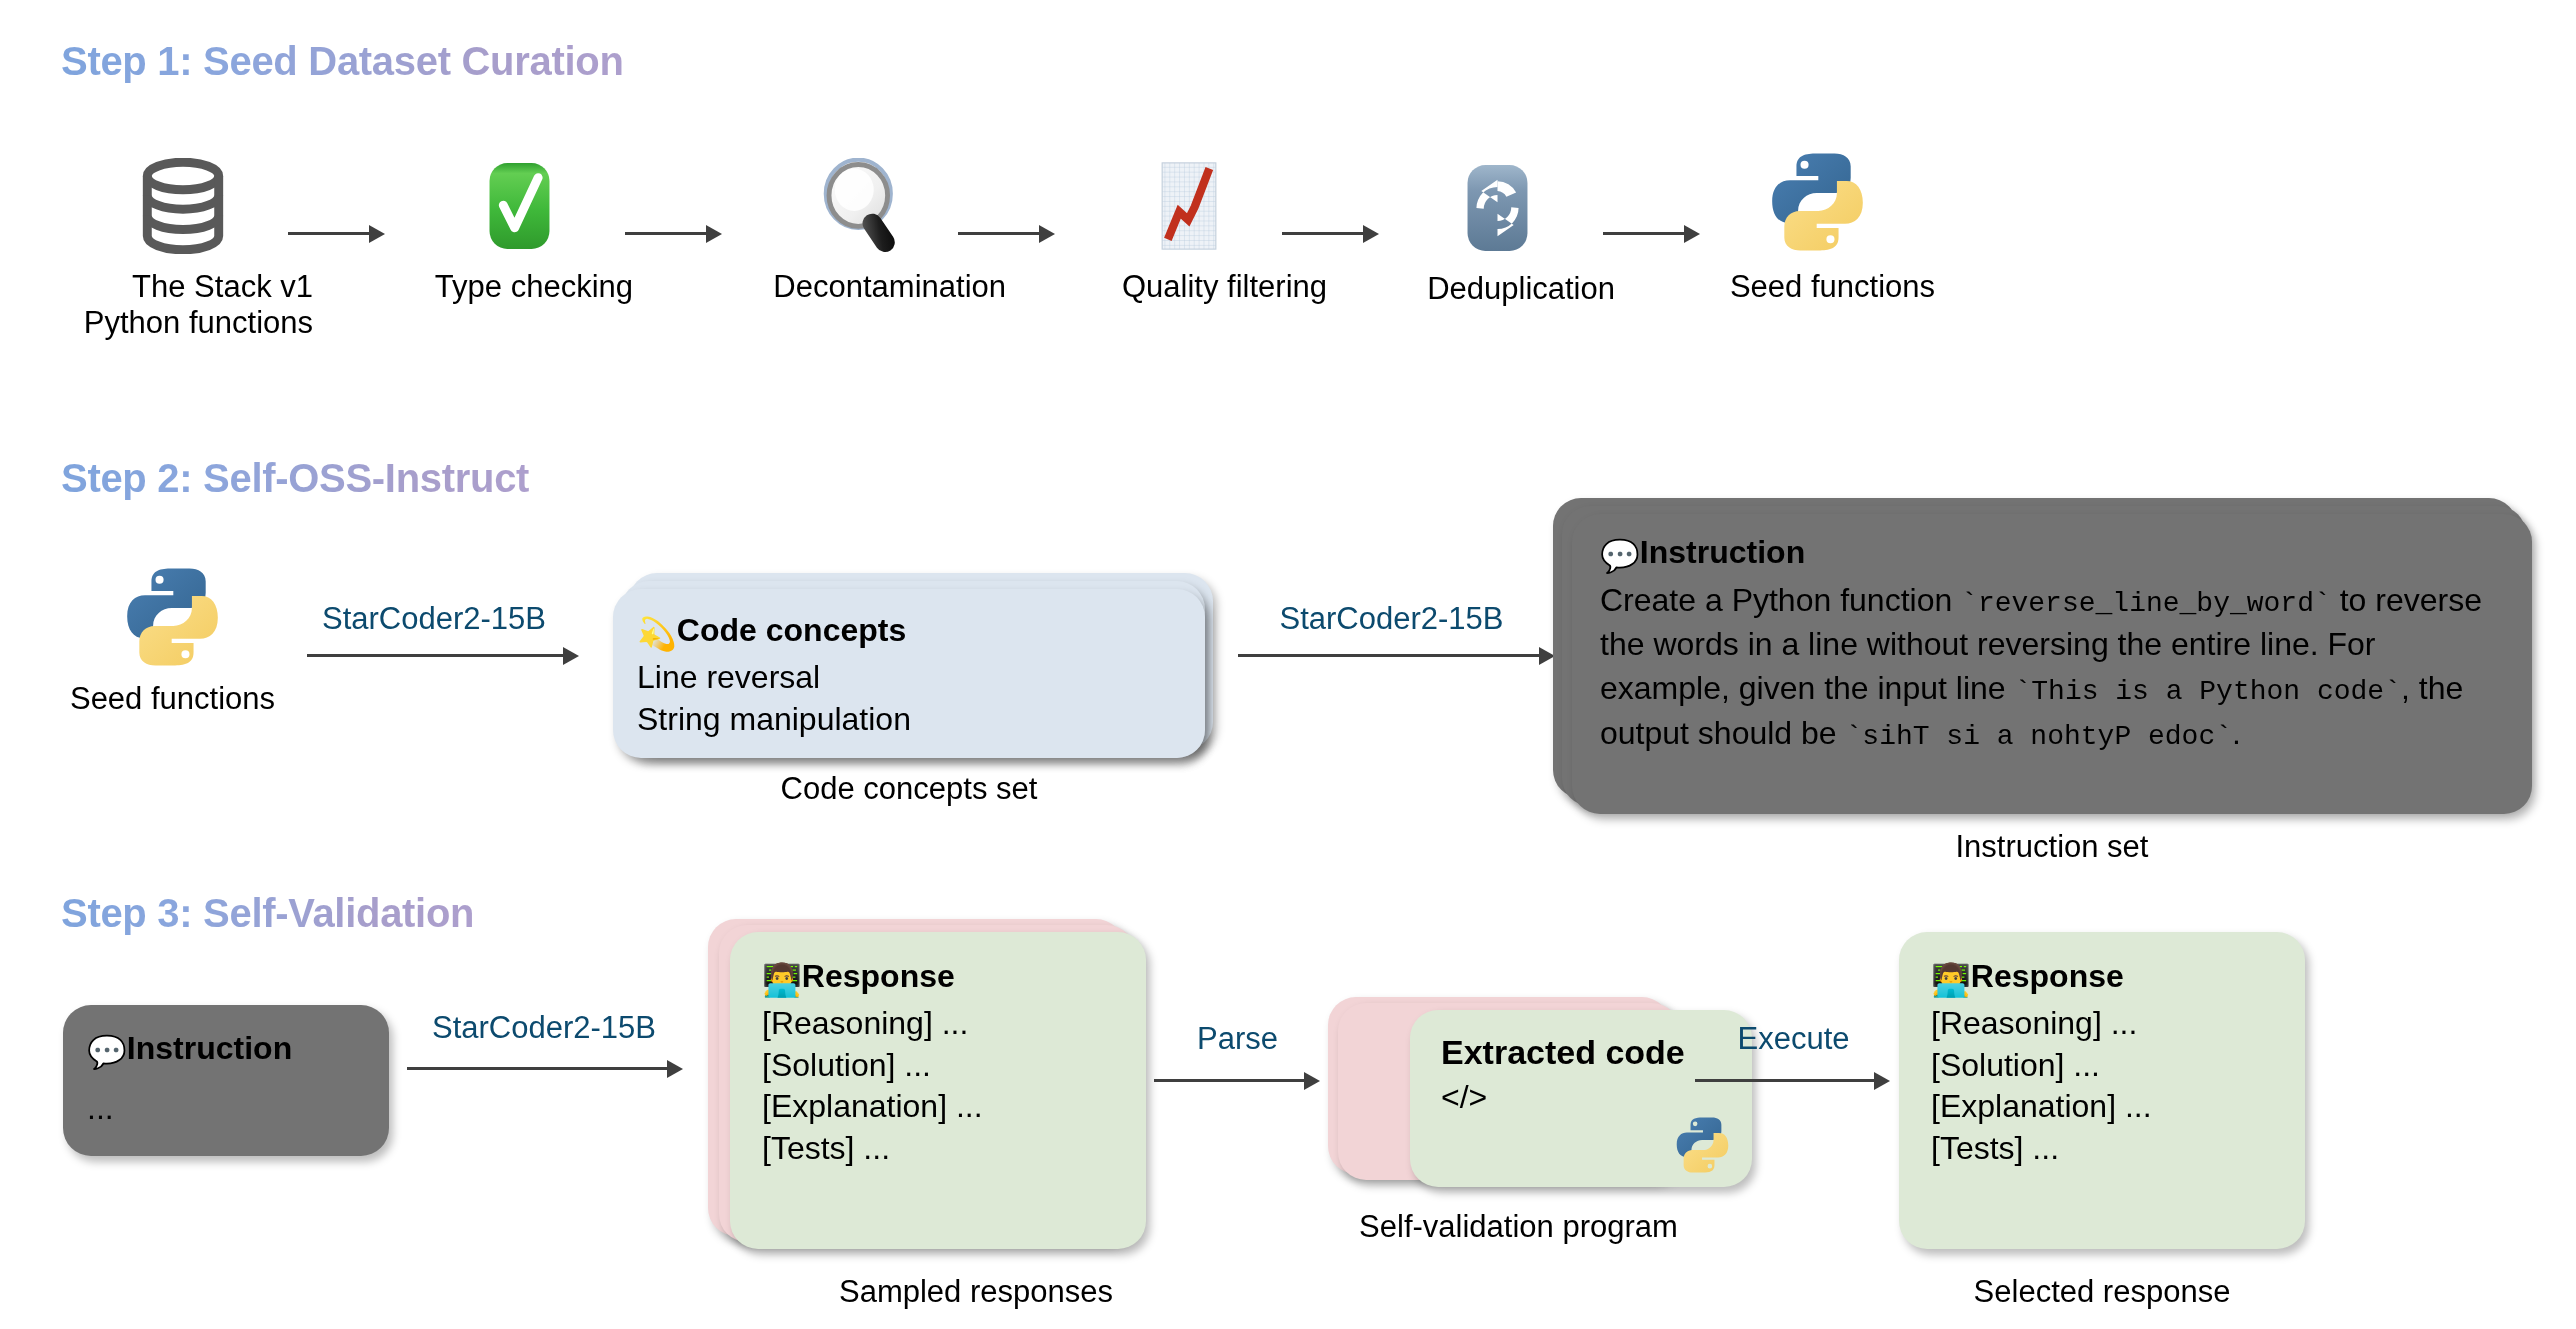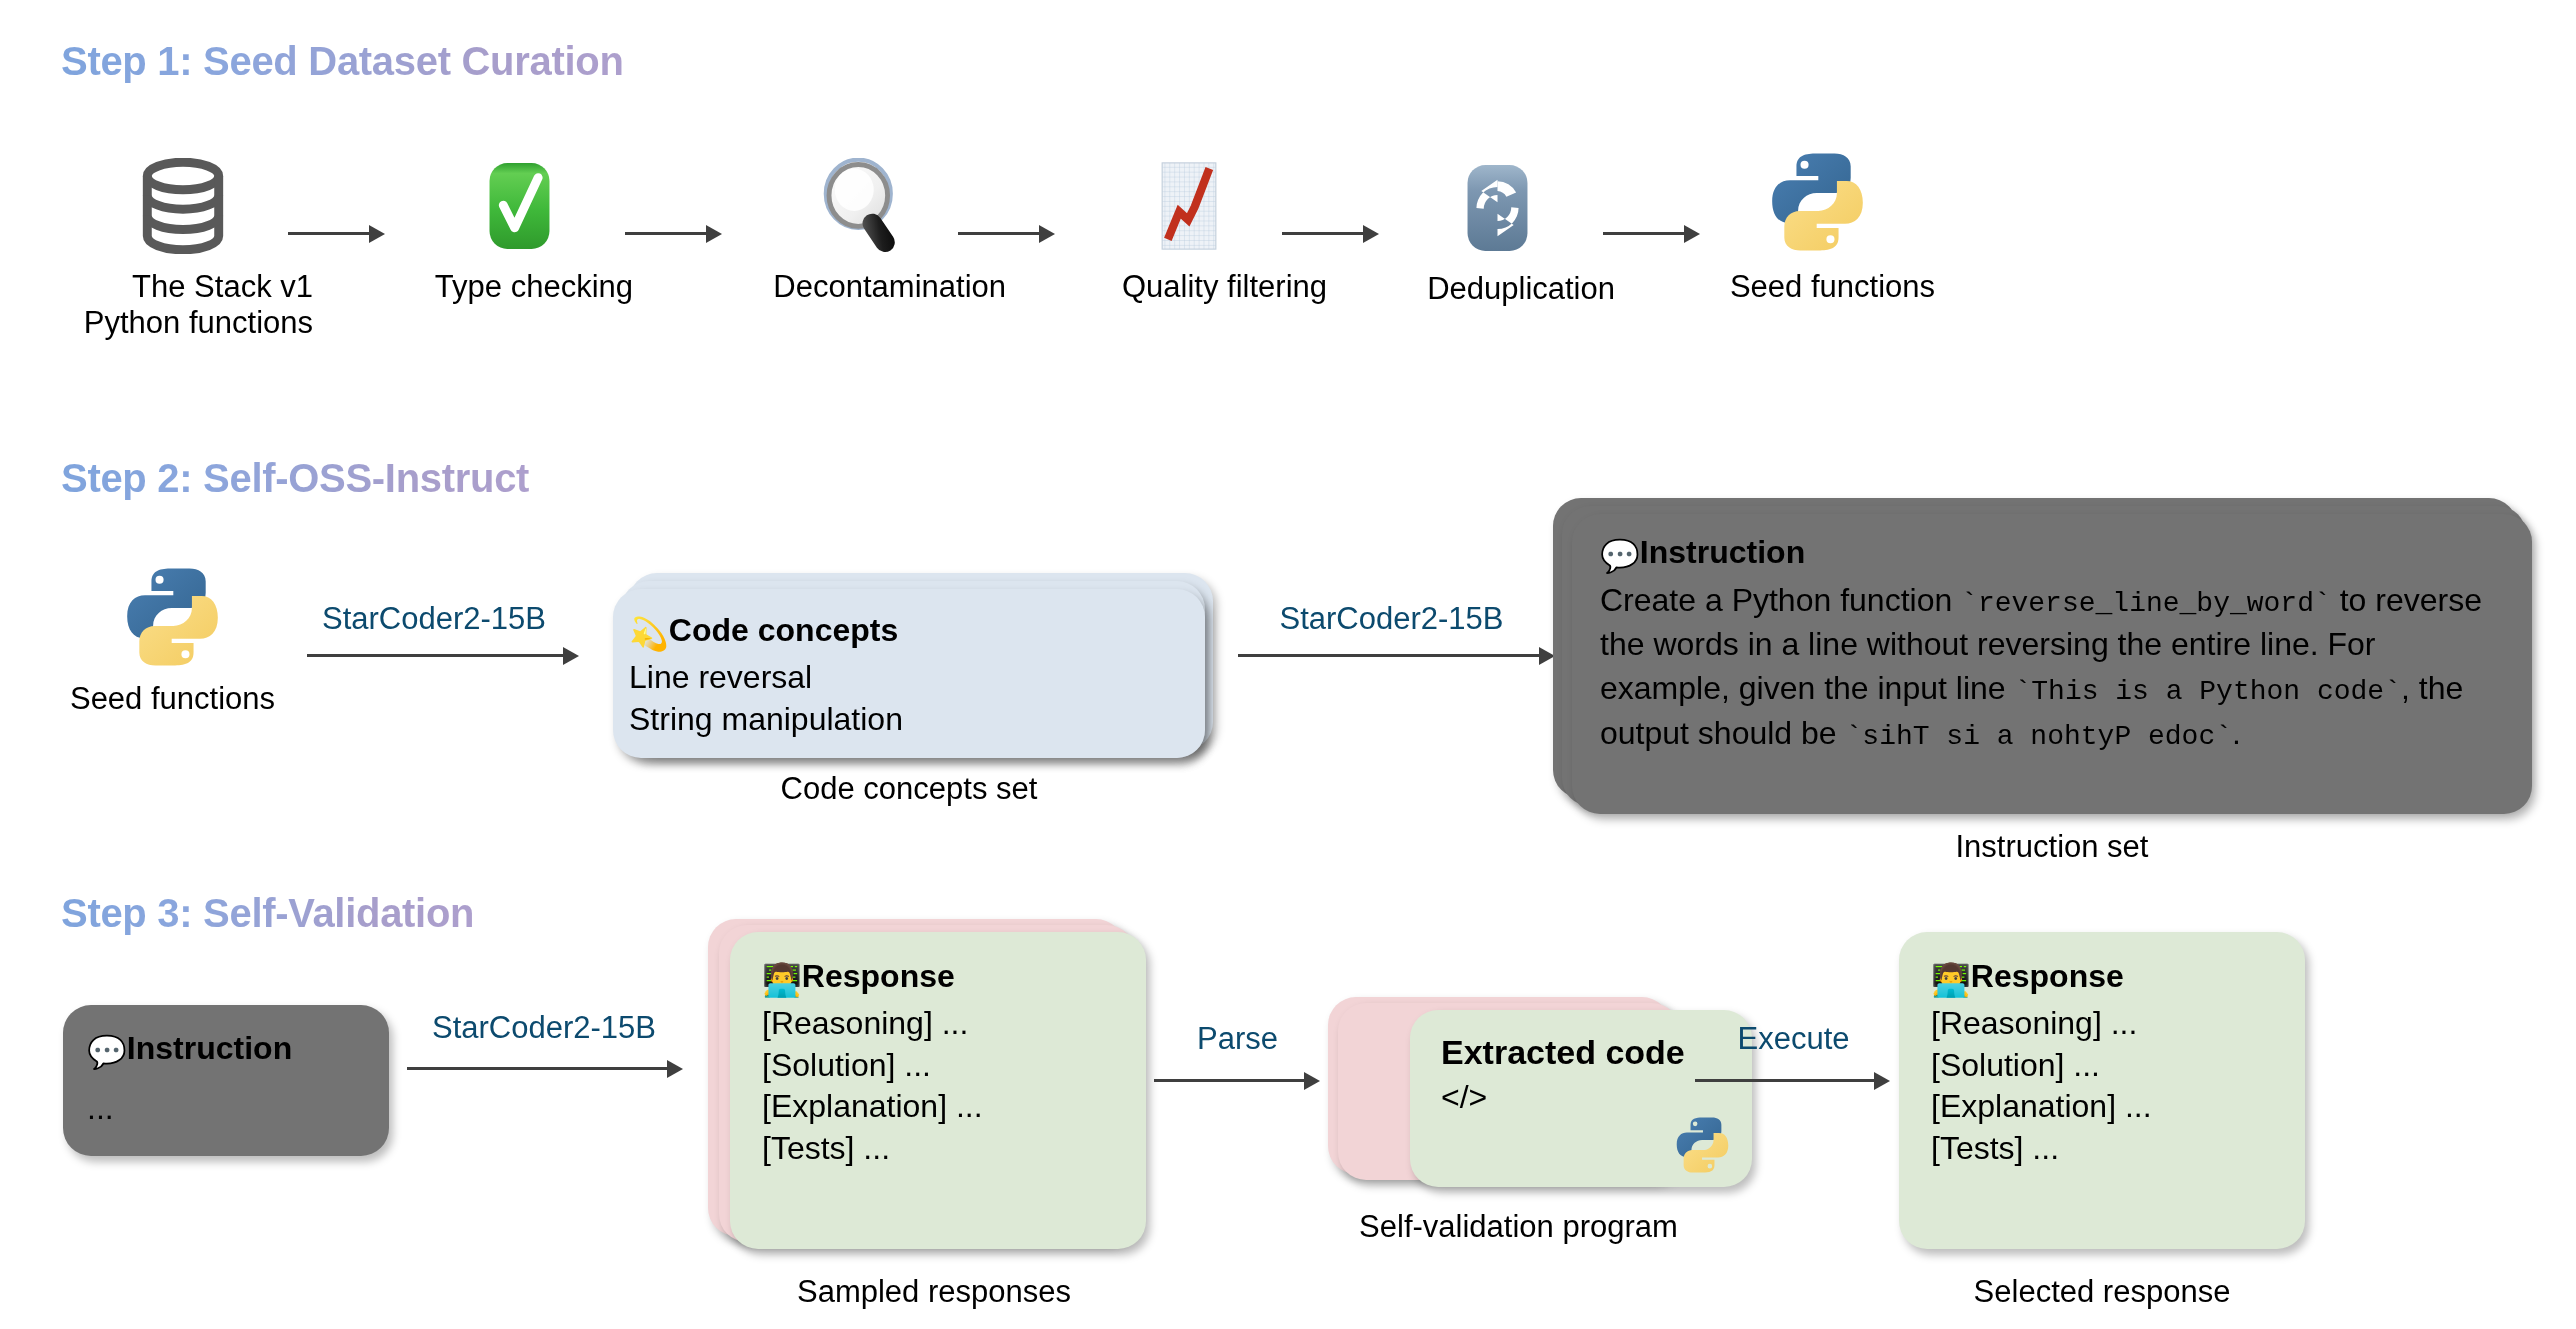--- a/index.html
+++ b/index.html
@@ -84,21 +84,21 @@
   .card-shadow { box-shadow: 4px 5.7px 9px rgba(0,0,0,0.26); }
 
   .card-blue  { background: #dce5ef; }
   .card-lav   { background: #737373; }
   .card-green { background: #dde9d6; }
   .card-pink  { background: #f2d4d6; }
 
   .card-body {
     position: absolute;
     left: 0; top: 0; right: 0; bottom: 0;
-    padding: 21px 16px;
+    padding: 21px 24px;
     box-sizing: border-box;
     font-size: 32px;
     line-height: 1.30;
   }
   .card-title {
     font-weight: bold;
     font-size: 32px;
     display: block;
     margin-bottom: 1.6px;
     white-space: nowrap;
@@ -335,21 +335,21 @@
 <div class="card card-pink card-shadow" style="left:719px; top:925px; width:416px; height:317px;"></div>
 <div class="card card-green card-shadow" style="left:730px; top:932px; width:416px; height:317px;">
   <div class="card-body" style="padding:24px 32px;">
     <span class="card-title"><span class="emoji">👨‍💻</span><span>Response</span></span>
     <span class="card-line">[Reasoning] ...</span>
     <span class="card-line">[Solution] ...</span>
     <span class="card-line">[Explanation] ...</span>
     <span class="card-line">[Tests] ...</span>
   </div>
 </div>
-<div class="set-caption" style="left:726px; top:1274px; width:416px;">Sampled responses</div>
+<div class="set-caption" style="left:768px; top:1274px; width:416px;">Sampled responses</div>
 
 <div class="abs arrow-label" style="left:1148px; top:1021px; width:179px;">Parse</div>
 <div class="abs arrow" style="left:1154px; top:1070px; width:166px;">
   <div class="shaft"></div>
   <div class="head"></div>
 </div>
 
 <div class="card card-pink card-shadow" style="left:1328px; top:997px; width:342px; height:177px;"></div>
 <div class="card card-pink card-shadow" style="left:1338px; top:1003px; width:342px; height:177px;"></div>
 <div class="card card-green card-shadow" style="left:1410px; top:1010px; width:342px; height:177px;">

